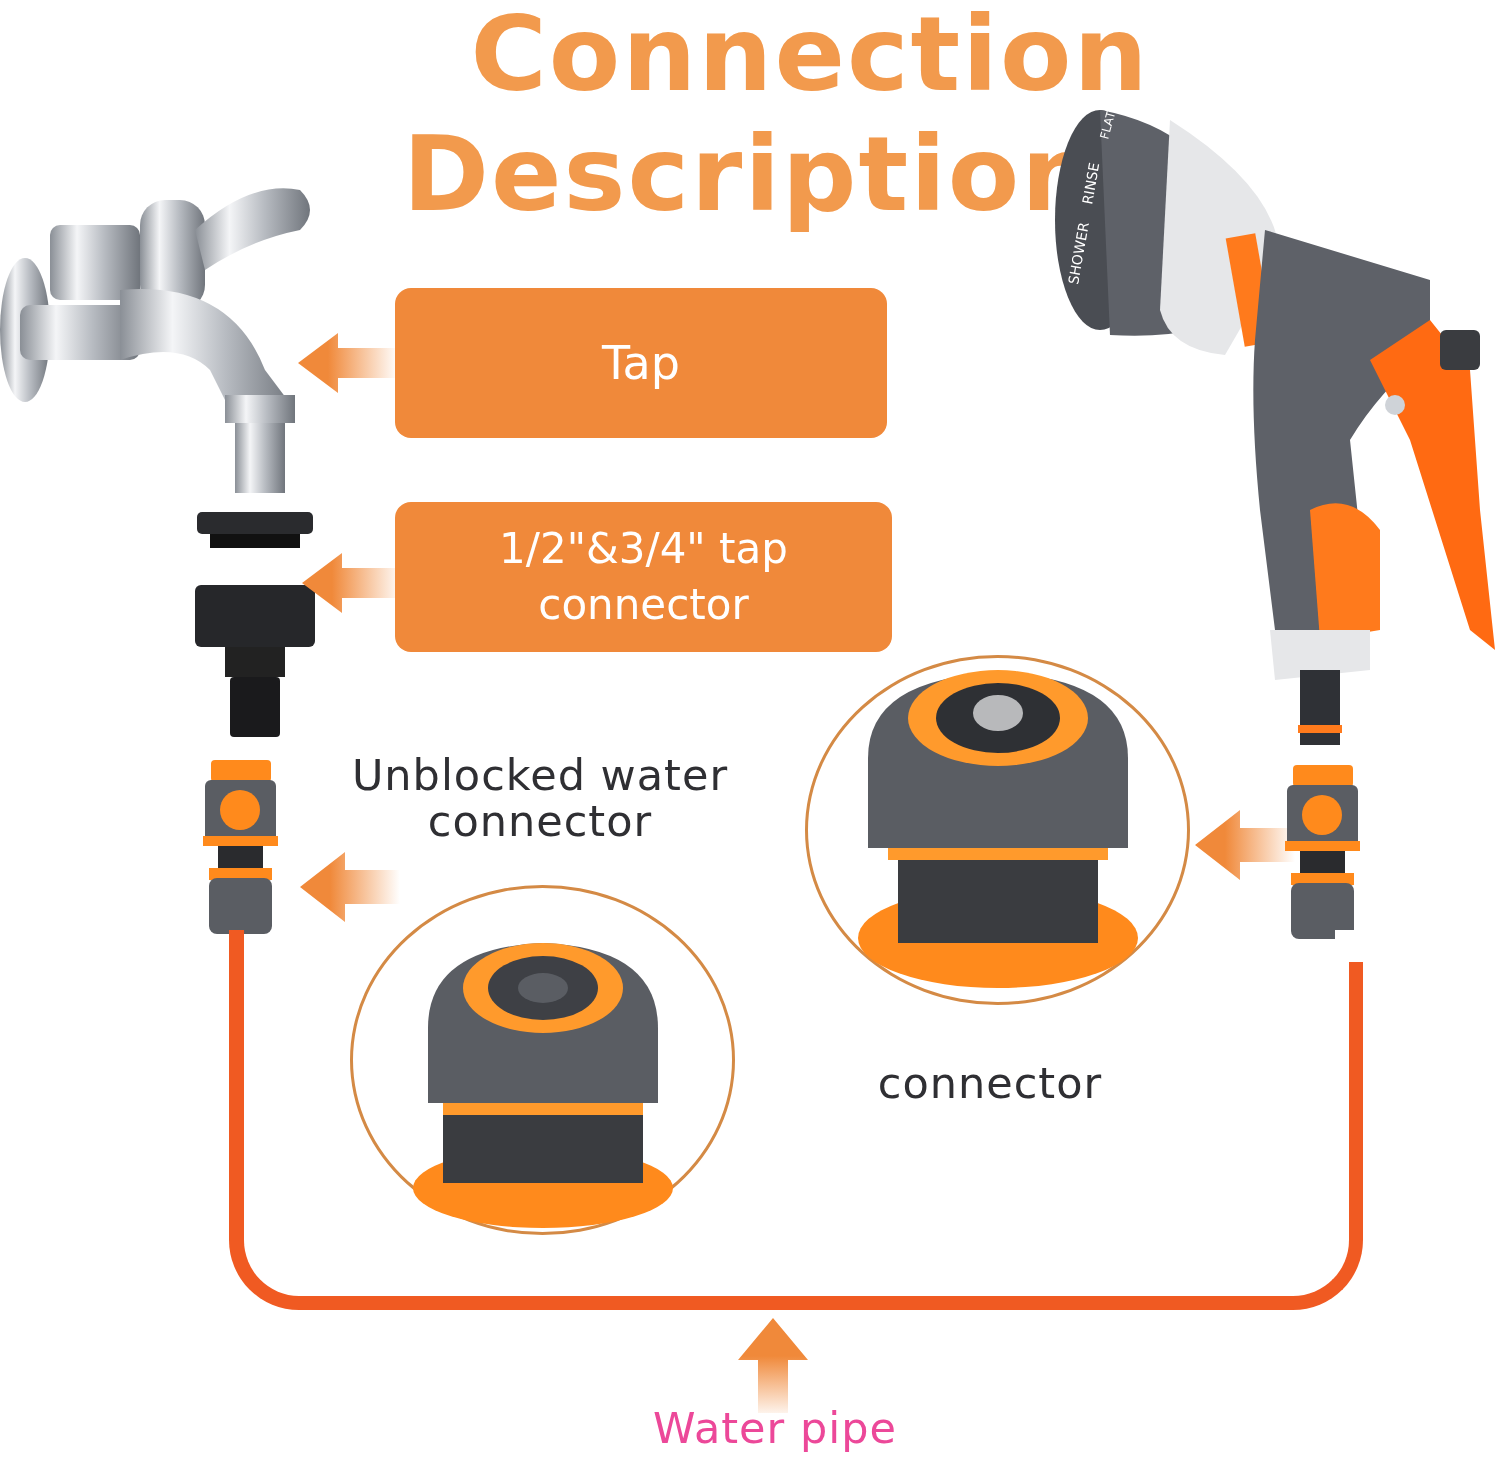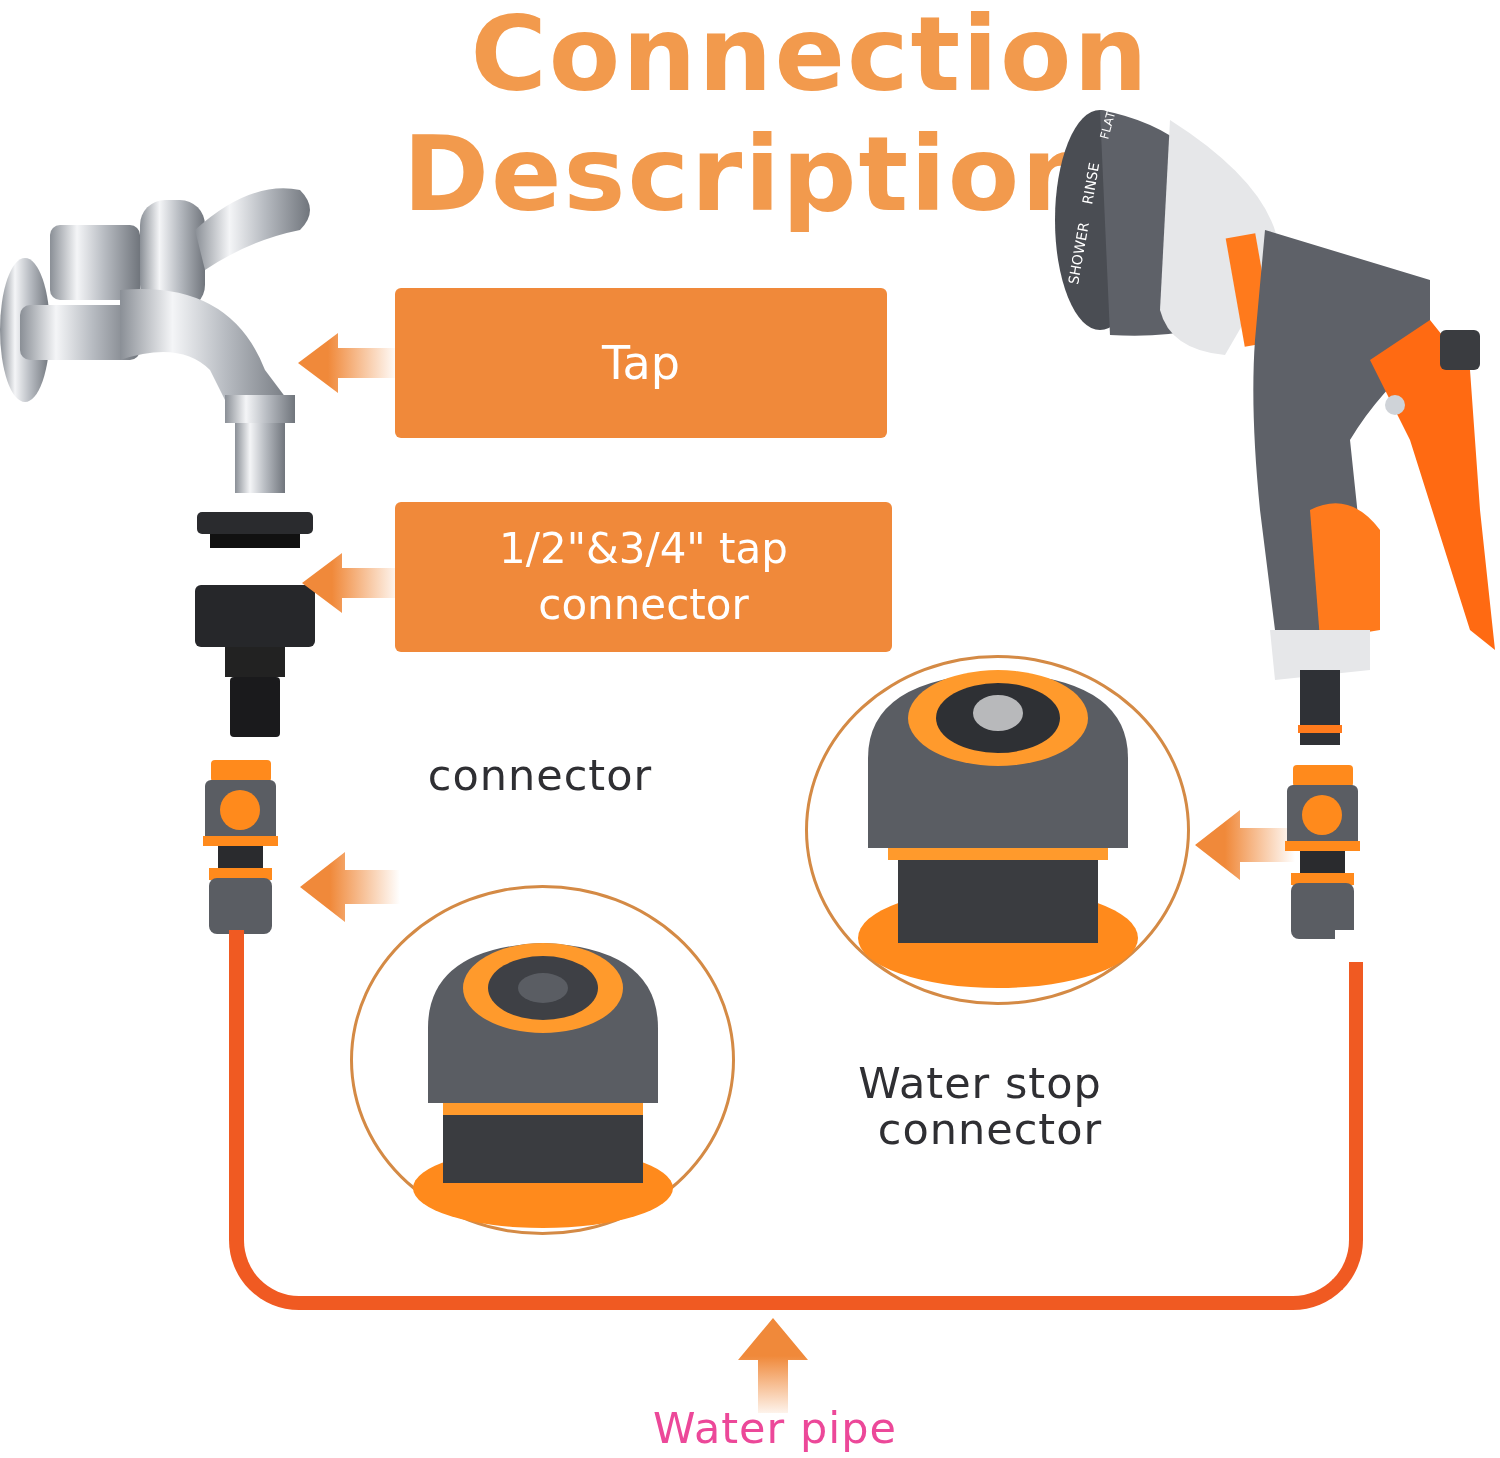--- a/index.html
+++ b/index.html
@@ -3,21 +3,21 @@
 <meta charset="utf-8">
 <style>
   html, body { margin:0; padding:0; background:#ffffff; }
   body { width:1500px; height:1458px; position:relative; overflow:hidden;
          font-family:"DejaVu Sans","Liberation Sans",sans-serif; }
   .abs { position:absolute; }
   .title { left:0; top:-6px; width:1500px; text-align:center; font-weight:bold;
            font-size:104px; letter-spacing:2px; line-height:120px; color:#f29a4d;
            font-family:"DejaVu Sans",sans-serif; }
   .title span { padding-left:120px; }
-  .label-box { background:#f0893a; border-radius:6px; color:#ffffff;
+  .label-box { background:#f0893a; border-radius:16px; color:#ffffff;
                display:flex; align-items:center; justify-content:center; text-align:center;
                font-size:42px; line-height:56px; font-family:"DejaVu Sans",sans-serif; }
   .plain-label { color:#2f2f33; font-size:43px; line-height:46px; text-align:center;
                  font-family:"DejaVu Sans",sans-serif; letter-spacing:1px; }
   .pipe { border:14px solid #f05a22; border-top:none; border-radius:0 0 70px 70px; box-sizing:border-box; }
   .circle { border:3px solid #d48a45; border-radius:50%; box-sizing:border-box; background:#fff; }
   svg { display:block; }
 </style>
 </head>
 <body>
@@ -86,20 +86,21 @@
     <rect x="2" y="20" width="71" height="62" rx="6" fill="#5a5d63"></rect>
     <circle cx="37" cy="50" r="20" fill="#ff8a1c"></circle>
     <rect x="0" y="76" width="75" height="10" fill="#ff8a1c"></rect>
     <rect x="15" y="86" width="45" height="22" fill="#2a2b2e"></rect>
     <rect x="6" y="108" width="63" height="12" fill="#ff8a1c"></rect>
     <rect x="6" y="118" width="63" height="56" rx="8" fill="#5a5d63"></rect>
   </svg>
 </div>
 
 <div class="abs plain-label" style="left:330px;top:752px;width:420px;">
+  <div>Unblocked water</div>
   <div>connector</div>
 </div>
 <div class="abs" style="left:300px;top:852px;width:100px;height:70px;">
   <svg width="100" height="70" viewBox="0 0 100 70">
       <polygon points="0,35 45,0 45,18 100,18 100,52 45,52 45,70" fill="url(#fadeL)"></polygon>
     </svg>
 </div>
 
 <div class="abs circle" style="left:350px;top:885px;width:385px;height:350px;">
   <svg width="380" height="345" viewBox="0 0 380 345">
@@ -124,21 +125,20 @@
     <ellipse cx="190" cy="55" rx="25" ry="18" fill="#b8b9bb"></ellipse>
   </svg>
 </div>
 <div class="abs" style="left:1195px;top:810px;width:100px;height:70px;">
   <svg width="100" height="70" viewBox="0 0 100 70">
       <polygon points="0,35 45,0 45,18 100,18 100,52 45,52 45,70" fill="url(#fadeL)"></polygon>
     </svg>
 </div>
 
 <div class="abs plain-label" style="left:830px;top:1060px;width:300px;">
-  <div>Water stop</div>
   <div style="padding-left:20px;">connector</div>
 </div>
 
 <div class="abs" style="left:1050px;top:110px;width:450px;height:640px;">
   <svg width="450" height="640" viewBox="0 0 450 640">
     <ellipse cx="50" cy="110" rx="45" ry="110" fill="#4a4d53"></ellipse>
     <path d="M50 0 Q160 20 190 120 L190 200 Q150 230 60 225 Z" fill="#5e6168"></path>
     <path d="M120 10 Q230 80 230 150 L175 245 Q120 240 110 200 Z" fill="#e6e7e9"></path>
     <rect x="185" y="125" width="30" height="110" transform="rotate(-10 200 180)" fill="#ff7a1c"></rect>
     <path d="M215 120 L380 170 L380 240 Q330 280 300 330 L320 520 L230 560 L210 400 Q200 300 205 230 Z" fill="#5e6168"></path>

